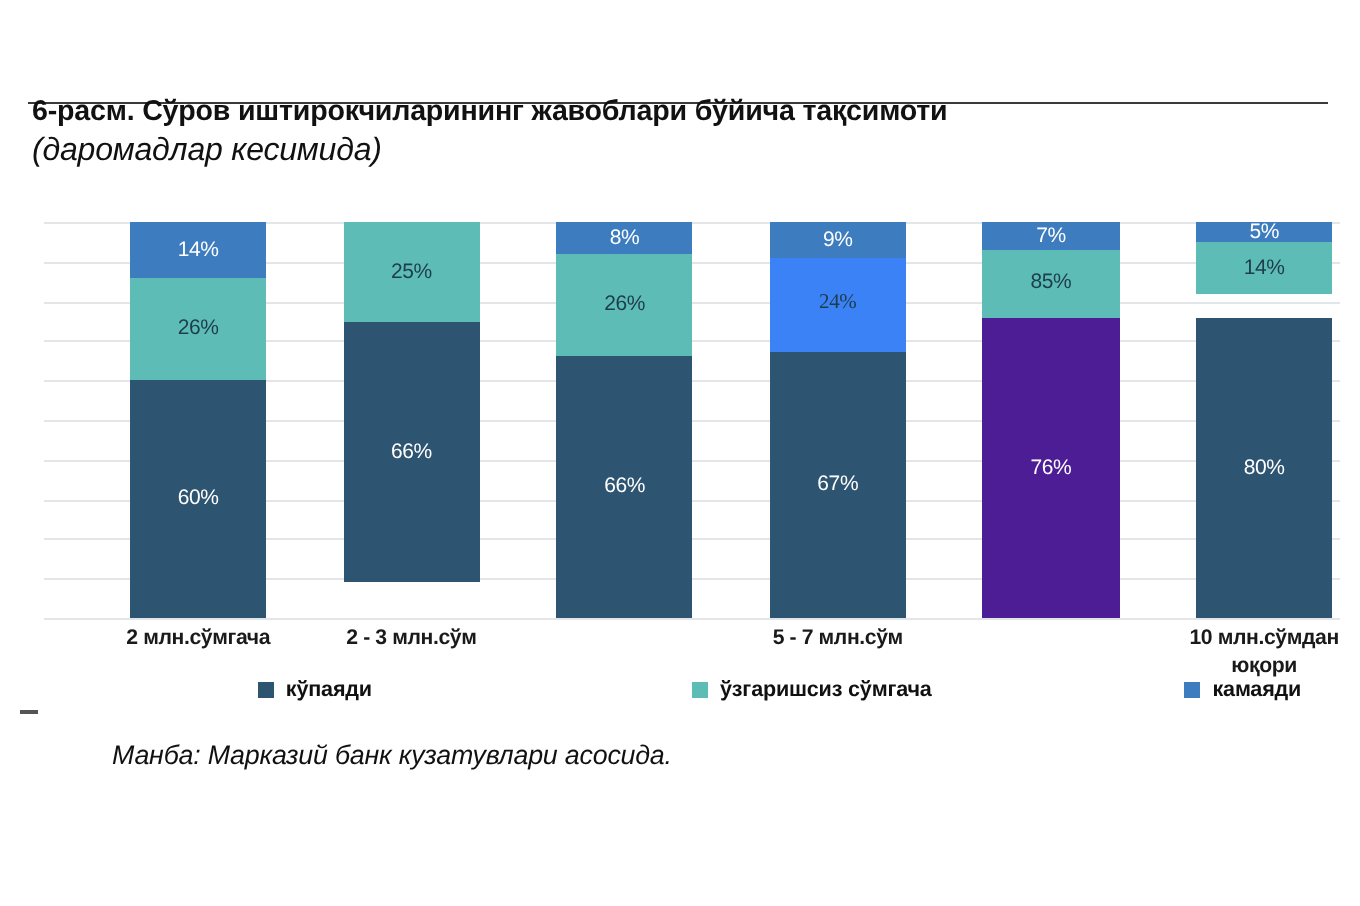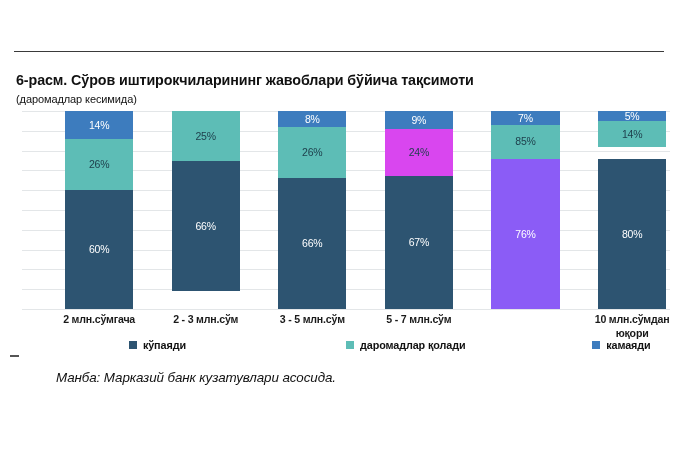--- a/index.html
+++ b/index.html
@@ -23,32 +23,33 @@
     top: 51px;
     width: 650px;
     height: 1px;
     background: #3a3a3a;
   }
 
   
   #heading {
     position: absolute;
     left: 16px;
-    top: 70px;
+    top: 46px;
     width: 648px;
   }
   #chart-title {
     font-size: 14.3px;
     font-weight: bold;
     line-height: 20px;
     letter-spacing: -0.1px;
     white-space: nowrap;
   }
   #chart-subtitle {
-    font-size: 11px;
+    font-size: 16px;
+    font-style: italic;
     line-height: 19px;
     letter-spacing: -0.1px;
     white-space: nowrap;
   }
 
   
   #plot {
     position: absolute;
     left: 22px;
     top: 111px;
@@ -232,37 +233,37 @@
           <div class="seg increase" style="height: 66%; background: rgb(45, 84, 113);">
             <span class="seg-label">66%</span>
           </div>
         </div>
       </div>
       <div class="bar-group" style="left: 55.975%; width: 10.55%;">
         <div class="bar">
           <div class="seg decrease" style="height: 9%; background: rgb(61, 124, 190);">
             <span class="seg-label">9%</span>
           </div>
-          <div class="seg same" style="height: 24%; background: #d946ef;">
+          <div class="seg same" style="height: 24%; background: #3b82f6; font-family: Liberation Serif, serif;">
             <span class="seg-label">24%</span>
           </div>
           <div class="seg increase" style="height: 67%; background: rgb(45, 84, 113);">
             <span class="seg-label">67%</span>
           </div>
         </div>
       </div>
       <div class="bar-group" style="left: 72.425%; width: 10.55%;">
         <div class="bar">
           <div class="seg decrease" style="height: 7%; background: rgb(61, 124, 190);">
             <span class="seg-label">7%</span>
           </div>
           <div class="seg same" style="height: 17%; background: rgb(93, 189, 182);">
             <span class="seg-label">85%</span>
           </div>
-          <div class="seg increase" style="height: 76%; background: #8b5cf6;">
+          <div class="seg increase" style="height: 76%; background: #4c1d95;">
             <span class="seg-label">76%</span>
           </div>
         </div>
       </div>
       <div class="bar-group" style="left: 88.875%; width: 10.55%;">
         <div class="bar">
           <div class="seg decrease" style="height: 5%; background: rgb(61, 124, 190);">
             <span class="seg-label">5%</span>
           </div>
           <div class="seg same" style="height: 14%; background: rgb(93, 189, 182);">
@@ -275,41 +276,38 @@
       </div>
     </div>
 </div>
 
 <div id="cat-axis">
     <div class="cat-label" style="left: 3.56667%; width: 16.6667%;">
       <div>2 млн.сўмгача</div>
     </div>
     <div class="cat-label" style="left: 20.0167%; width: 16.6667%;">
       <div>2 - 3 млн.сўм</div>
-    </div>
-    <div class="cat-label" style="left: 36.4667%; width: 16.6667%;">
-      <div>3 - 5 млн.сўм</div>
     </div>
     <div class="cat-label" style="left: 52.9167%; width: 16.6667%;">
       <div>5 - 7 млн.сўм</div>
     </div>
     <div class="cat-label" style="left: 85.8167%; width: 16.6667%;">
       <div>10 млн.сўмдан</div>
       <div>юқори</div>
     </div>
   </div>
 
 <div id="legend">
     <div class="legend-item" style="left: 16.5%;">
       <span class="legend-swatch" style="background: rgb(45, 84, 113);"></span>
       <span class="legend-text">кўпаяди</span>
     </div>
     <div class="legend-item" style="left: 50%;">
       <span class="legend-swatch" style="background: rgb(93, 189, 182);"></span>
-      <span class="legend-text">даромадлар қолади</span>
+      <span class="legend-text">ўзгаришсиз сўмгача</span>
     </div>
     <div class="legend-item" style="left: 88%;">
       <span class="legend-swatch" style="background: rgb(61, 124, 190);"></span>
       <span class="legend-text">камаяди</span>
     </div>
   </div>
 
 <div id="left-dash"></div>
 
 <div id="source-note">Манба: Марказий банк кузатувлари асосида.</div>

